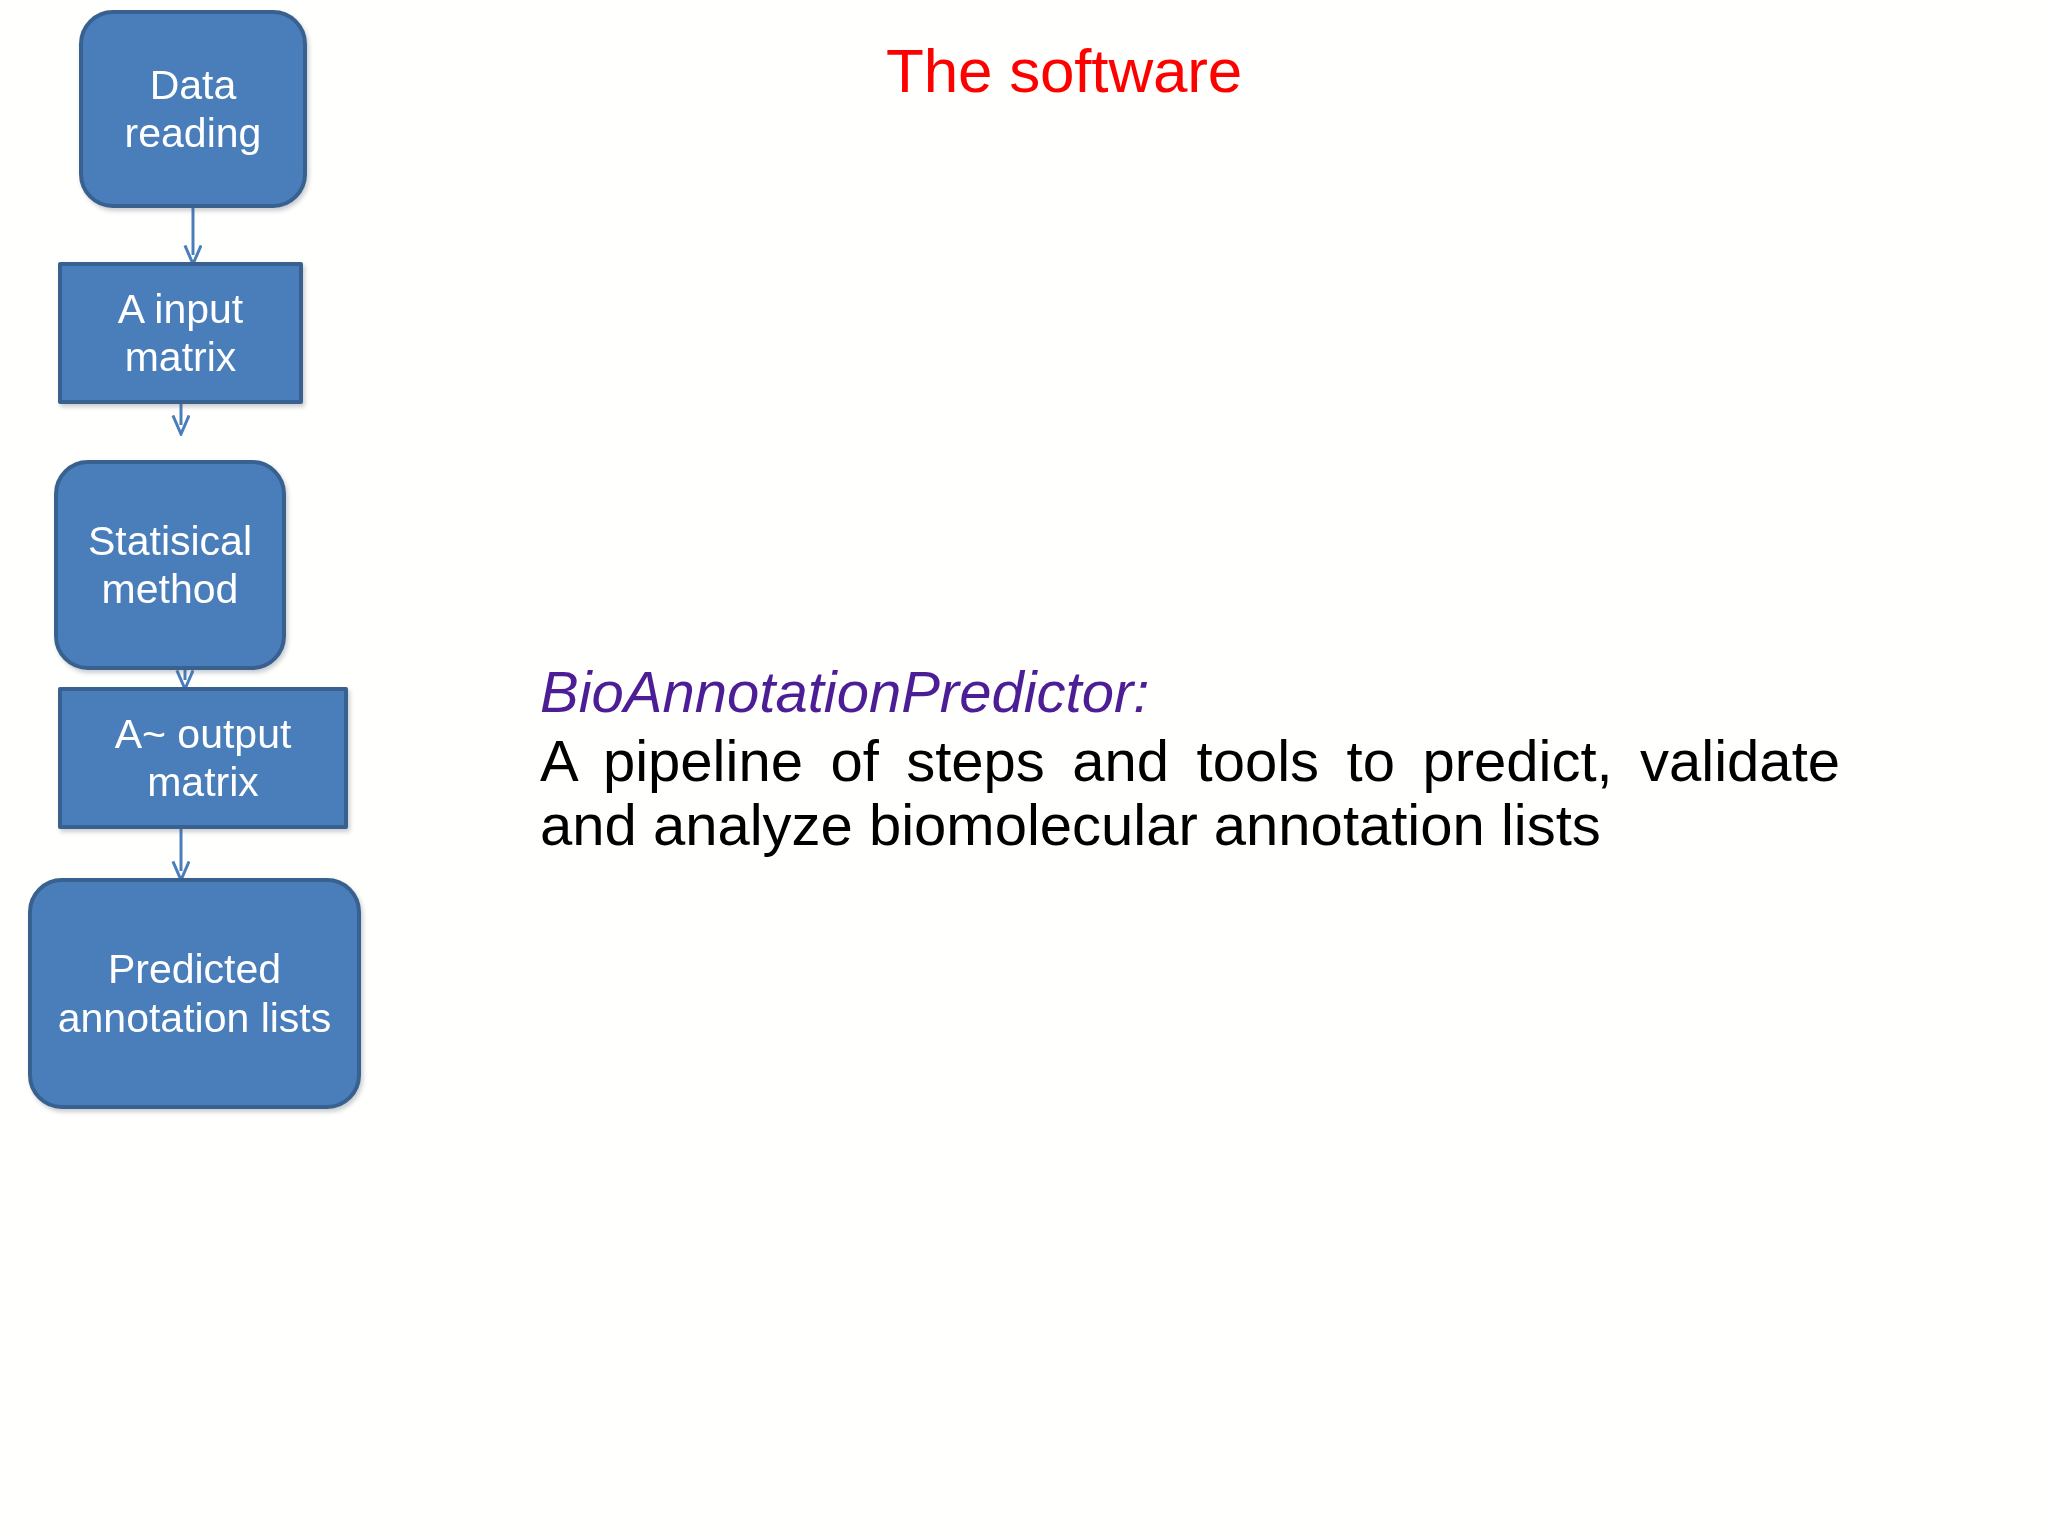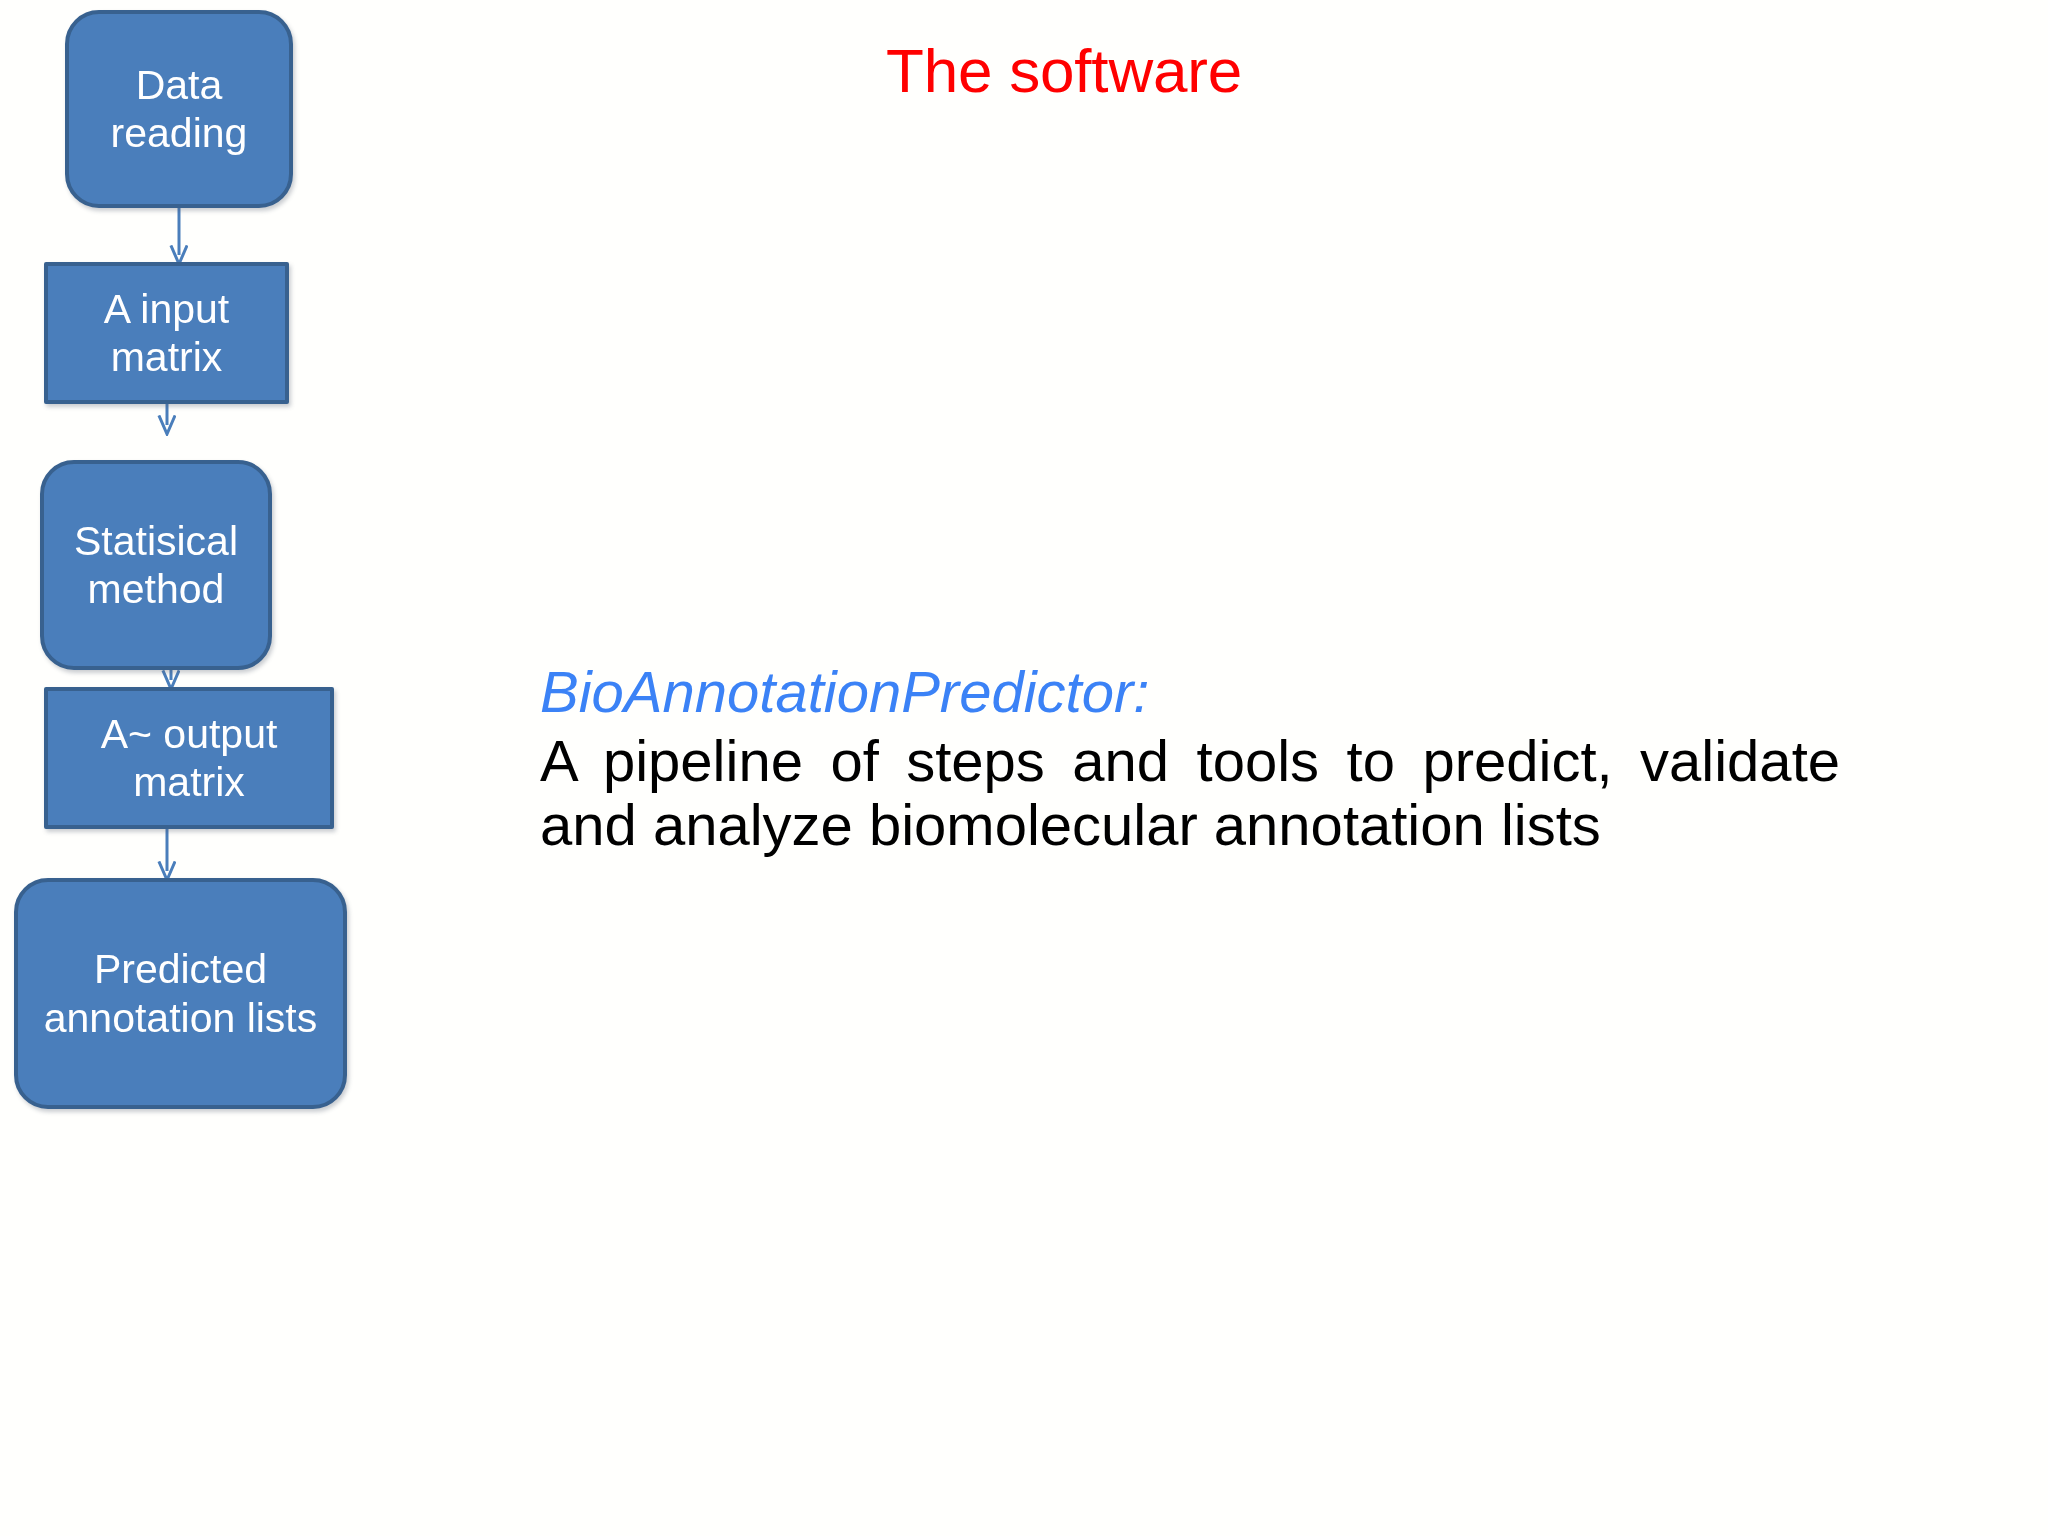--- a/index.html
+++ b/index.html
@@ -33,21 +33,21 @@
   }
   
   #slide-title-inner {
     display: inline-block;
     transform: translateX(40px);
   }
 
   
   #flowchart {
     position: absolute;
-    left: 2px;
+    left: 16px;
     top: 0;
     width: 380px;
     height: 1100px;
   }
   .flow-box {
     position: absolute;
     box-sizing: border-box;
     background: #4A7EBB;
     border: 4px solid #38618F;
     color: #FFFFFF;
@@ -84,21 +84,21 @@
   #body-text {
     position: absolute;
     left: 540px;
     top: 660px;
     width: 1300px;
     font-family: "Liberation Sans", sans-serif;
     color: #000000;
   }
   #product-name {
     display: block;
-    color: #3b82f6;
+    color: #4c1d95;
     font-style: italic;
     font-size: 58px;
     line-height: 1.12;
     letter-spacing: 0px;
     margin: 0 0 4px 0;
   }
   #description {
     display: block;
     color: #000000;
     font-size: 58px;

